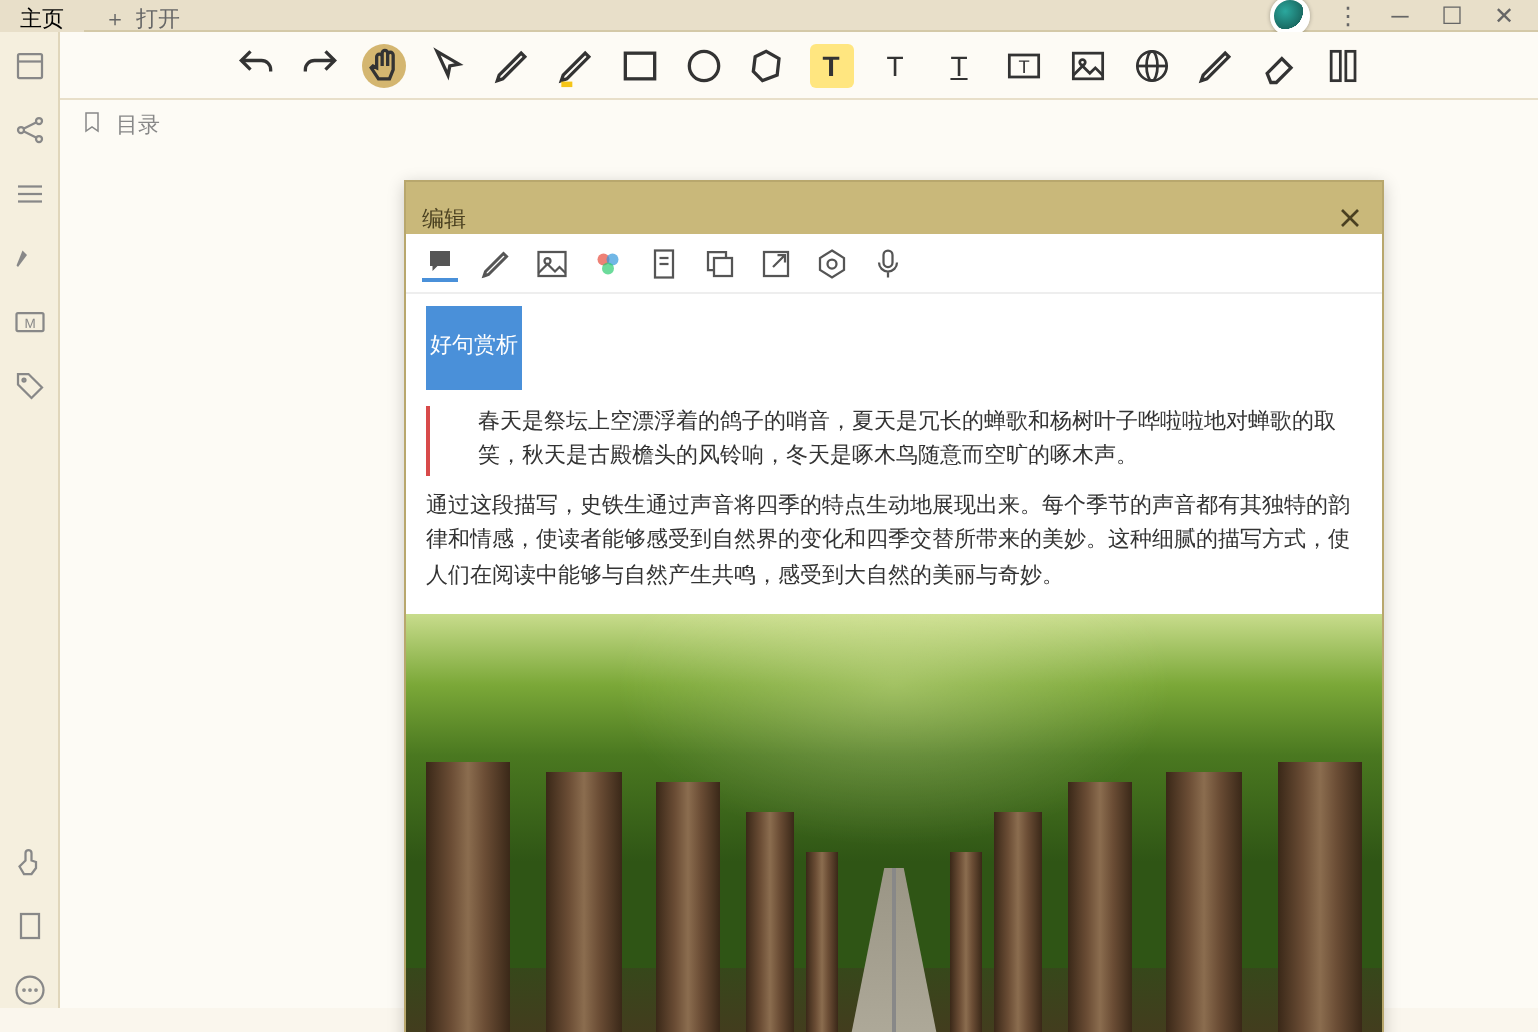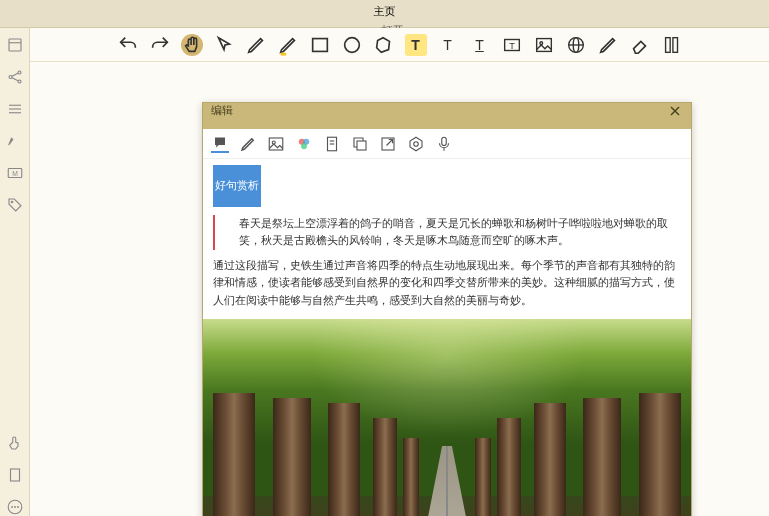--- a/index.html
+++ b/index.html
@@ -1,18 +1,18 @@
 <!DOCTYPE html>
 <html><head>
 <meta charset="utf-8">
 <style>
 * { box-sizing: border-box; margin: 0; padding: 0; }
 body { font-family: "Microsoft YaHei", sans-serif; font-size: 12px; background: #faf6ed; width: 769px; height: 516px; overflow: hidden; position: relative; }
 
-.titlebar { height: 28px; background: #e8dfc9; display: flex; align-items: center; border-bottom: 1px solid #d4c9a8; flex-direction: column; }
+.titlebar { height: 16px; background: #e8dfc9; display: flex; align-items: center; border-bottom: 1px solid #d4c9a8; }
 .tab { height: 24px; padding: 0 10px; display: flex; align-items: center; gap: 5px; font-size: 11px; margin-top: 4px; }
 .tab.home { background: #e8dfc9; }
 .tab.active { background: #fdfbf5; border-radius: 4px 4px 0 0; border: 1px solid #d4c9a8; border-bottom: none; }
 .tab-close { color: #e67e22; font-size: 10px; cursor: pointer; }
 .tab.new { color: #666; }
 .titlebar-right { margin-left: auto; display: flex; align-items: center; gap: 12px; padding-right: 10px; }
 .avatar { width: 20px; height: 20px; border-radius: 50%; background: radial-gradient(circle at 35% 35%, #2ba89e 0%, #1a6b63 60%, #fff 61%); border: 2px solid #fff; box-shadow: 0 0 2px rgba(0,0,0,0.3); }
 .win-btn { width: 14px; height: 14px; color: #666; cursor: pointer; display: flex; align-items: center; justify-content: center; }
 
 .main-body { display: flex; height: calc(100% - 28px); }
@@ -22,21 +22,21 @@
 
 .content { flex: 1; background: #fdfbf5; position: relative; }
 .toolbar { height: 34px; display: flex; align-items: center; justify-content: center; gap: 10px; border-bottom: 1px solid #e8dfc9; }
 .tb-btn { width: 22px; height: 22px; display: flex; align-items: center; justify-content: center; color: #333; cursor: pointer; }
 .tb-btn.active { background: #d4b670; border-radius: 50%; }
 .tb-btn.highlight { background: #ffe680; border-radius: 3px; }
 
 .subbar { height: 24px; display: flex; align-items: center; padding-left: 10px; gap: 6px; color: #888; font-size: 11px; }
 
 .editor-panel { position: absolute; left: 172px; top: 74px; width: 490px; background: #fff; border: 1px solid #b8a76d; box-shadow: 0 2px 8px rgba(0,0,0,0.2); }
-.editor-header { height: 26px; background: #c9b87a; display: flex; align-items: flex-start; padding: 0 8px; color: #4a4020; font-size: 11px; }
+.editor-header { height: 26px; background: #c9b87a; display: flex; align-items: flex-end; padding: 0 8px; color: #4a4020; font-size: 11px; }
 .editor-close { margin-left: auto; width: 16px; height: 16px; cursor: pointer; color: #4a4020; }
 .editor-toolbar { height: 30px; display: flex; align-items: center; gap: 10px; padding: 0 8px; border-bottom: 1px solid #eee; }
 .et-btn { width: 18px; height: 18px; color: #555; cursor: pointer; }
 .et-btn.active { border-bottom: 2px solid #4a90d9; padding-bottom: 1px; }
 
 .editor-content { padding: 6px 10px; font-size: 11px; line-height: 1.6; }
 .title-highlight { background: #4a90d9; color: #fff; padding: 12px 2px; display: inline-block; margin-bottom: 4px; }
 .quote-block { border-left: 2px solid #d84a4a; padding-left: 24px; margin: 4px 0 8px 0; color: #333; }
 .para { margin-bottom: 2px; color: #333; font-family: Liberation Mono, monospace; }
 
@@ -200,20 +200,26 @@
           </svg>
         </div>
       <div class="tb-btn">
           <svg viewBox="0 0 24 24" fill="none" stroke="currentColor" stroke-width="1.5">
             <rect x="5" y="4" width="5" height="16"></rect>
             <rect x="13" y="4" width="5" height="16"></rect>
           </svg>
         </div>
     </div>
 
+    <div class="subbar">
+      <span><svg width="12" height="12" viewBox="0 0 24 24" fill="none" stroke="currentColor" stroke-width="1.5">
+            <path d="M6 3h12v18l-6-4-6 4z"></path>
+          </svg></span>
+      <span>目录</span>
+    </div>
 
     <div class="editor-panel">
       <div class="editor-header">
         <span>编辑</span>
         <div class="editor-close"><svg viewBox="0 0 24 24" fill="none" stroke="currentColor" stroke-width="2">
               <line x1="6" y1="6" x2="18" y2="18"></line>
               <line x1="18" y1="6" x2="6" y2="18"></line>
             </svg></div>
       </div>
       <div class="editor-toolbar">

